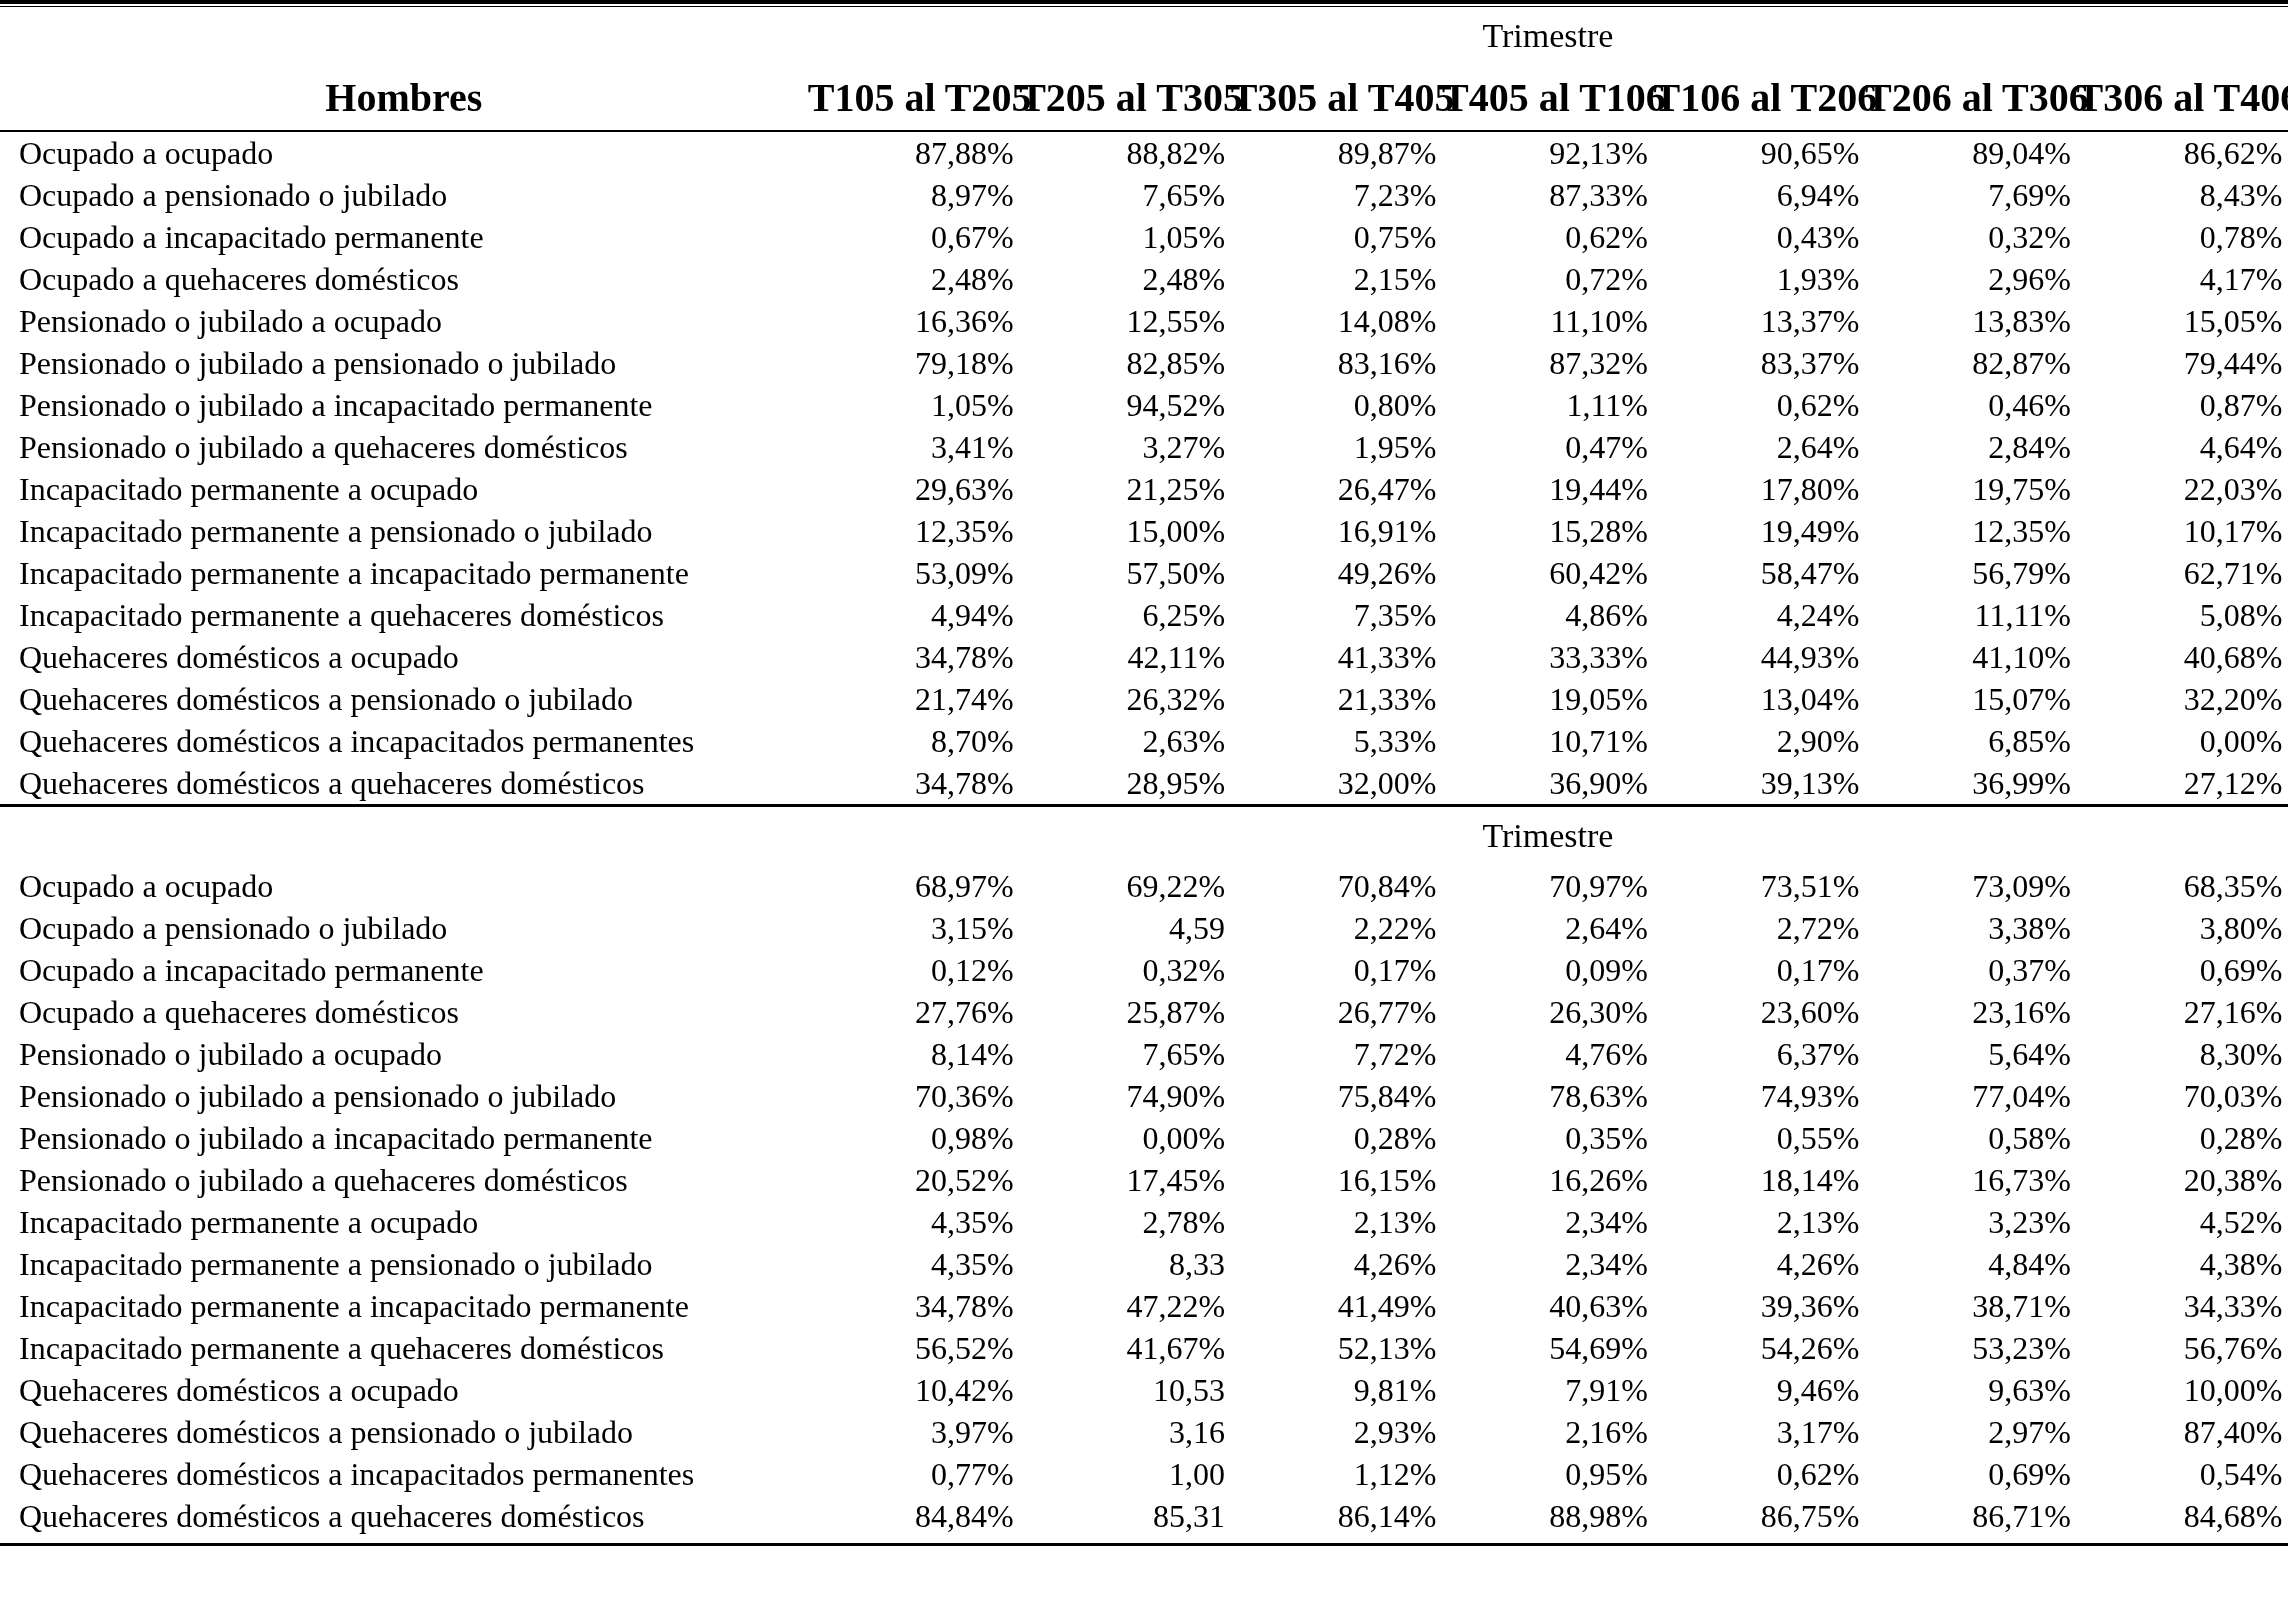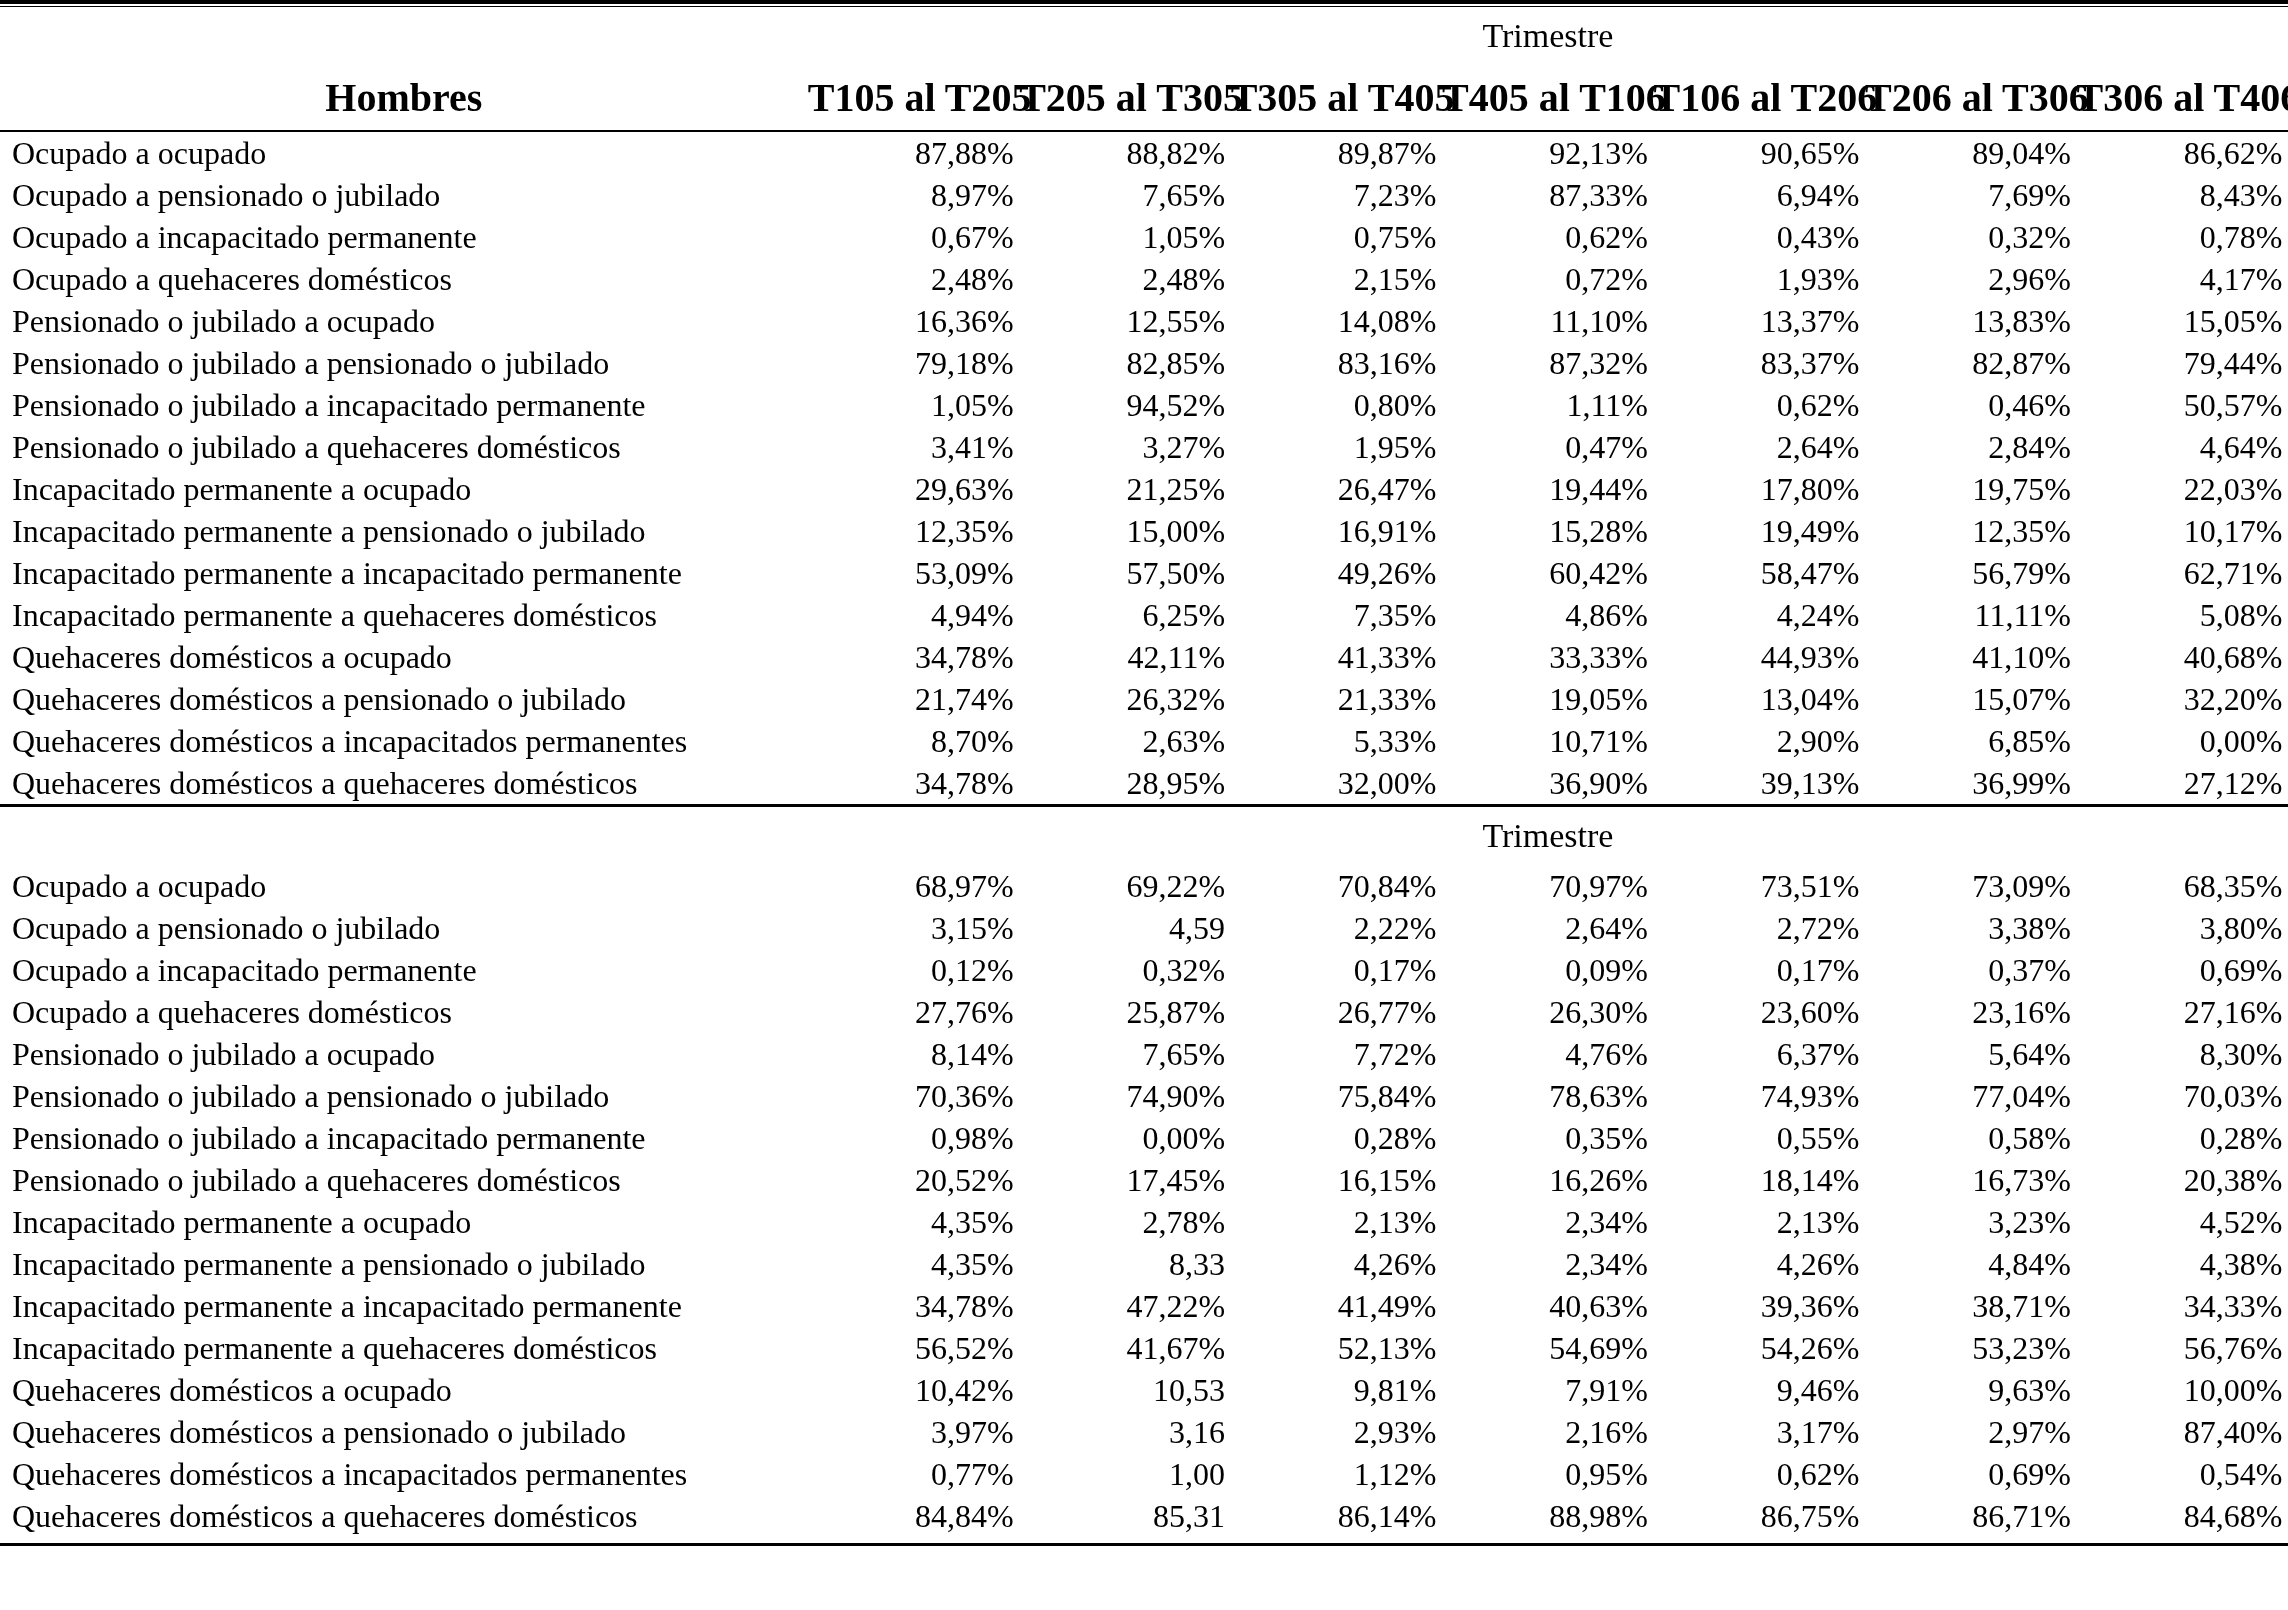--- a/index.html
+++ b/index.html
@@ -74,21 +74,21 @@
   tbody td {
     height: 42px;
     font-size: 32px;
     line-height: 35px;
     padding: 0;
     vertical-align: middle;
     white-space: nowrap;
   }
   tbody td.row-label {
     text-align: left;
-    padding-left: 12px;
+    padding-left: 19px;
   }
   tbody td.value-cell {
     text-align: right;
     padding-right: 5.6px;
   }
 </style>
 </head>
 <body>
 
 <div class="page">
@@ -183,21 +183,21 @@
             <td class="value-cell">79,44%</td>
           </tr>
           <tr>
             <td class="row-label">Pensionado o jubilado a incapacitado permanente</td>
             <td class="value-cell">1,05%</td>
             <td class="value-cell">94,52%</td>
             <td class="value-cell">0,80%</td>
             <td class="value-cell">1,11%</td>
             <td class="value-cell">0,62%</td>
             <td class="value-cell">0,46%</td>
-            <td class="value-cell">50,57%</td>
+            <td class="value-cell">0,87%</td>
           </tr>
           <tr>
             <td class="row-label">Pensionado o jubilado a quehaceres domésticos</td>
             <td class="value-cell">3,41%</td>
             <td class="value-cell">3,27%</td>
             <td class="value-cell">1,95%</td>
             <td class="value-cell">0,47%</td>
             <td class="value-cell">2,64%</td>
             <td class="value-cell">2,84%</td>
             <td class="value-cell">4,64%</td>

